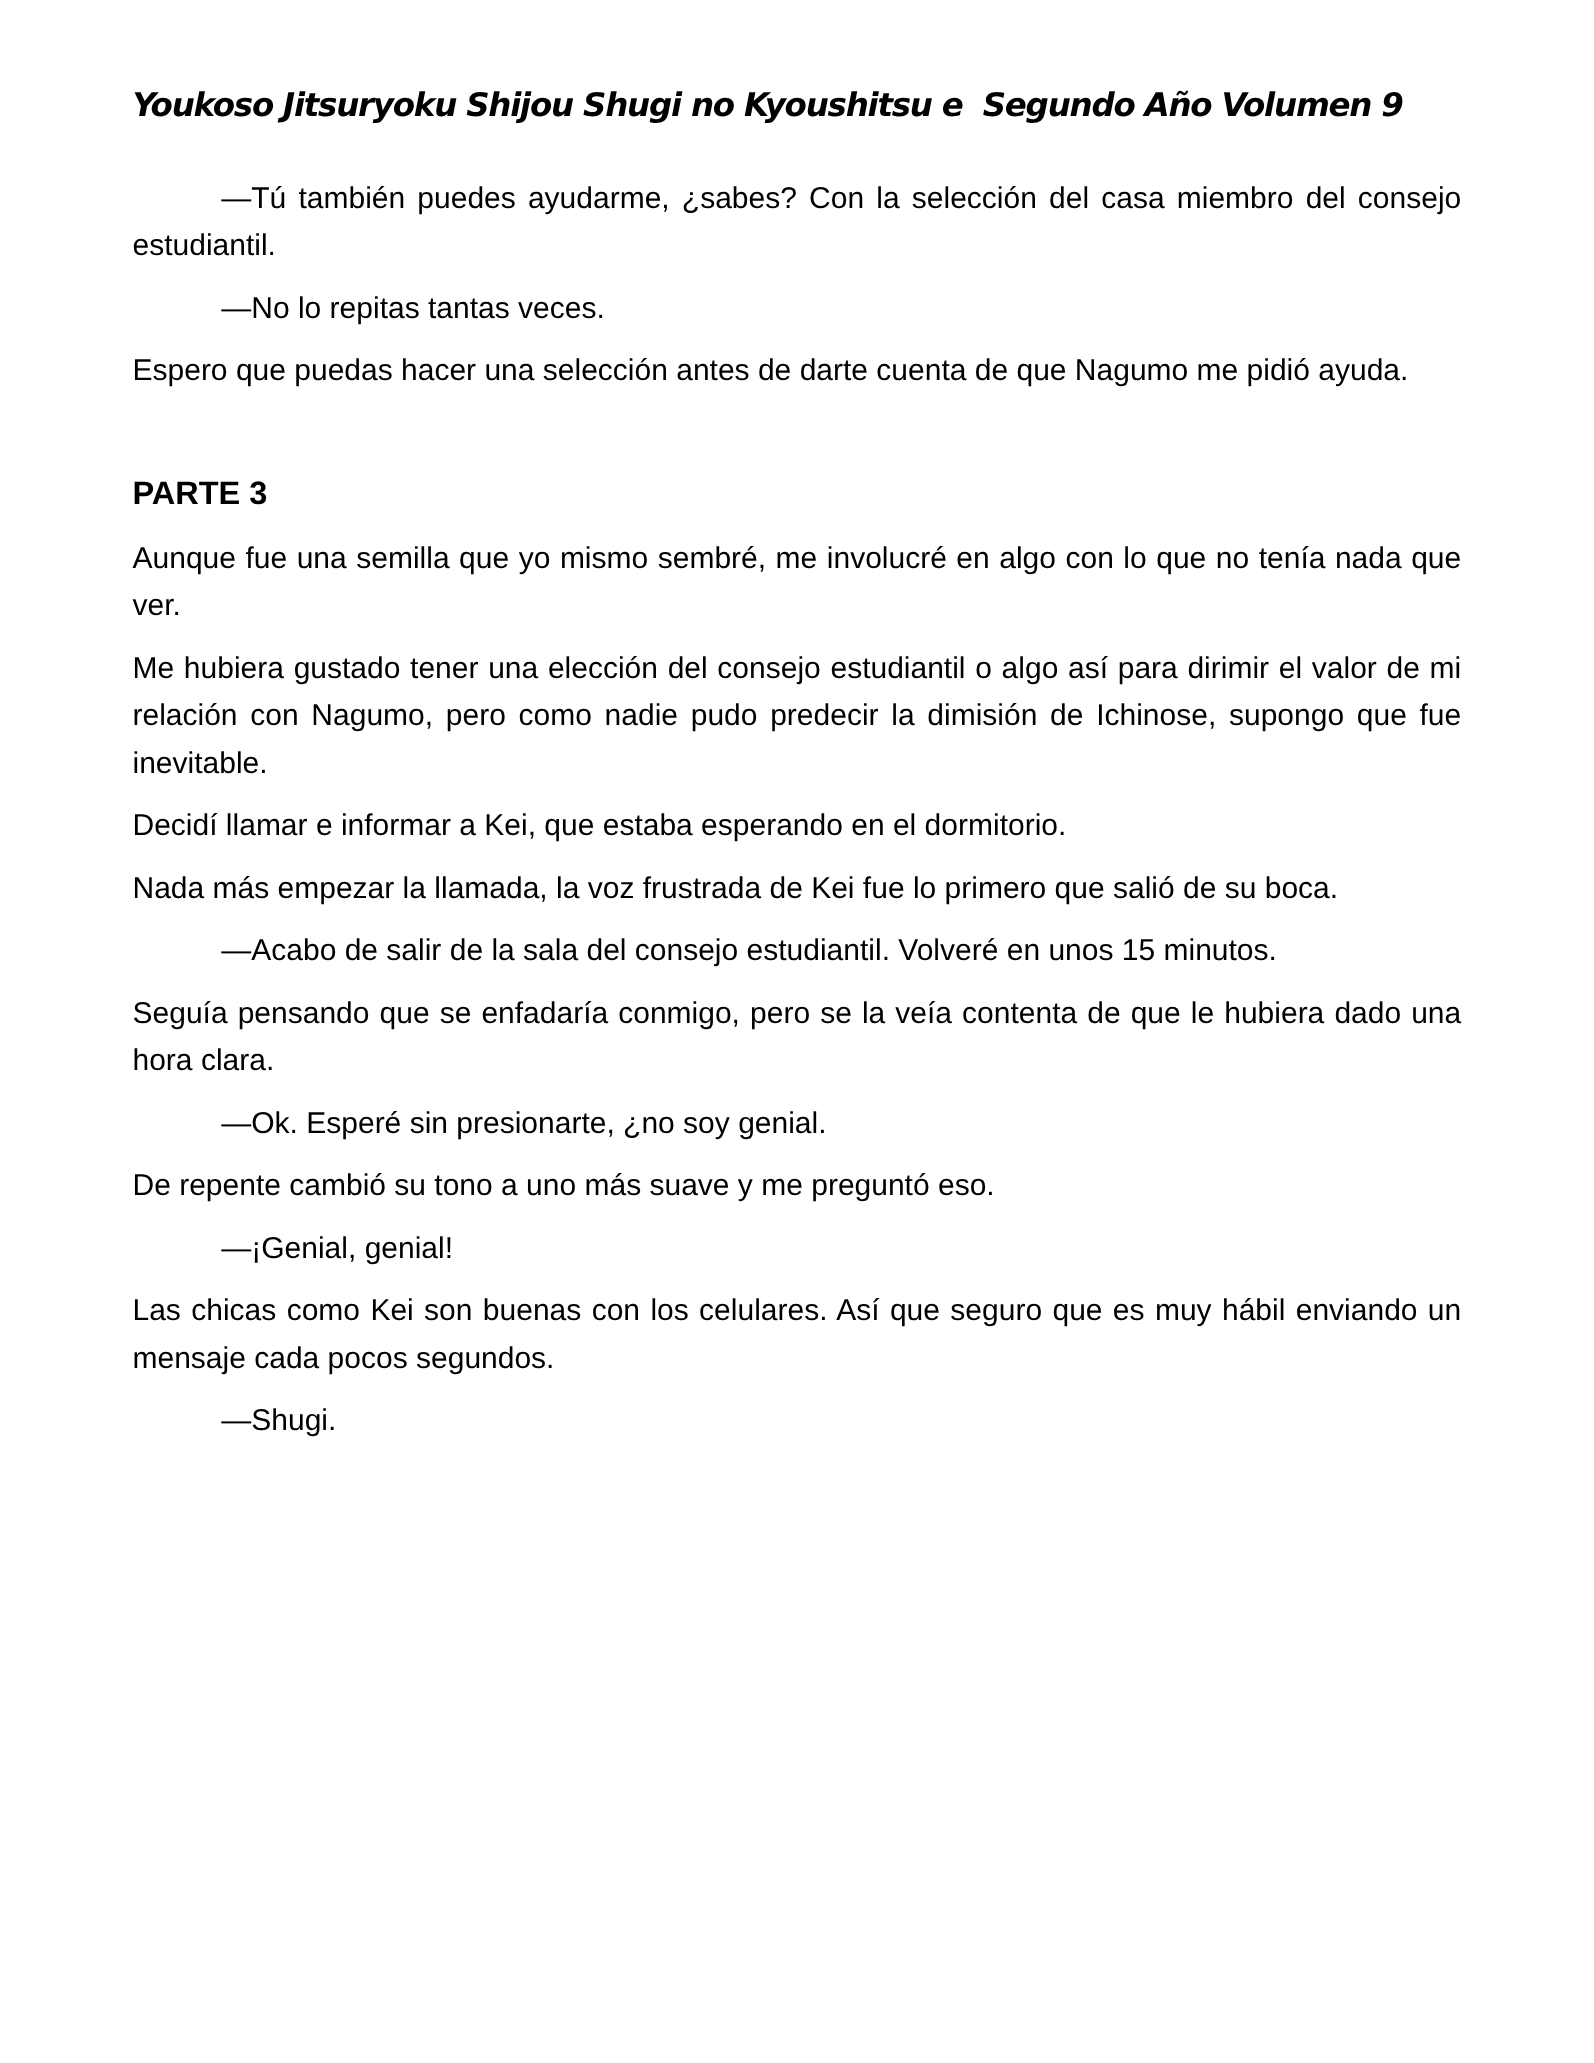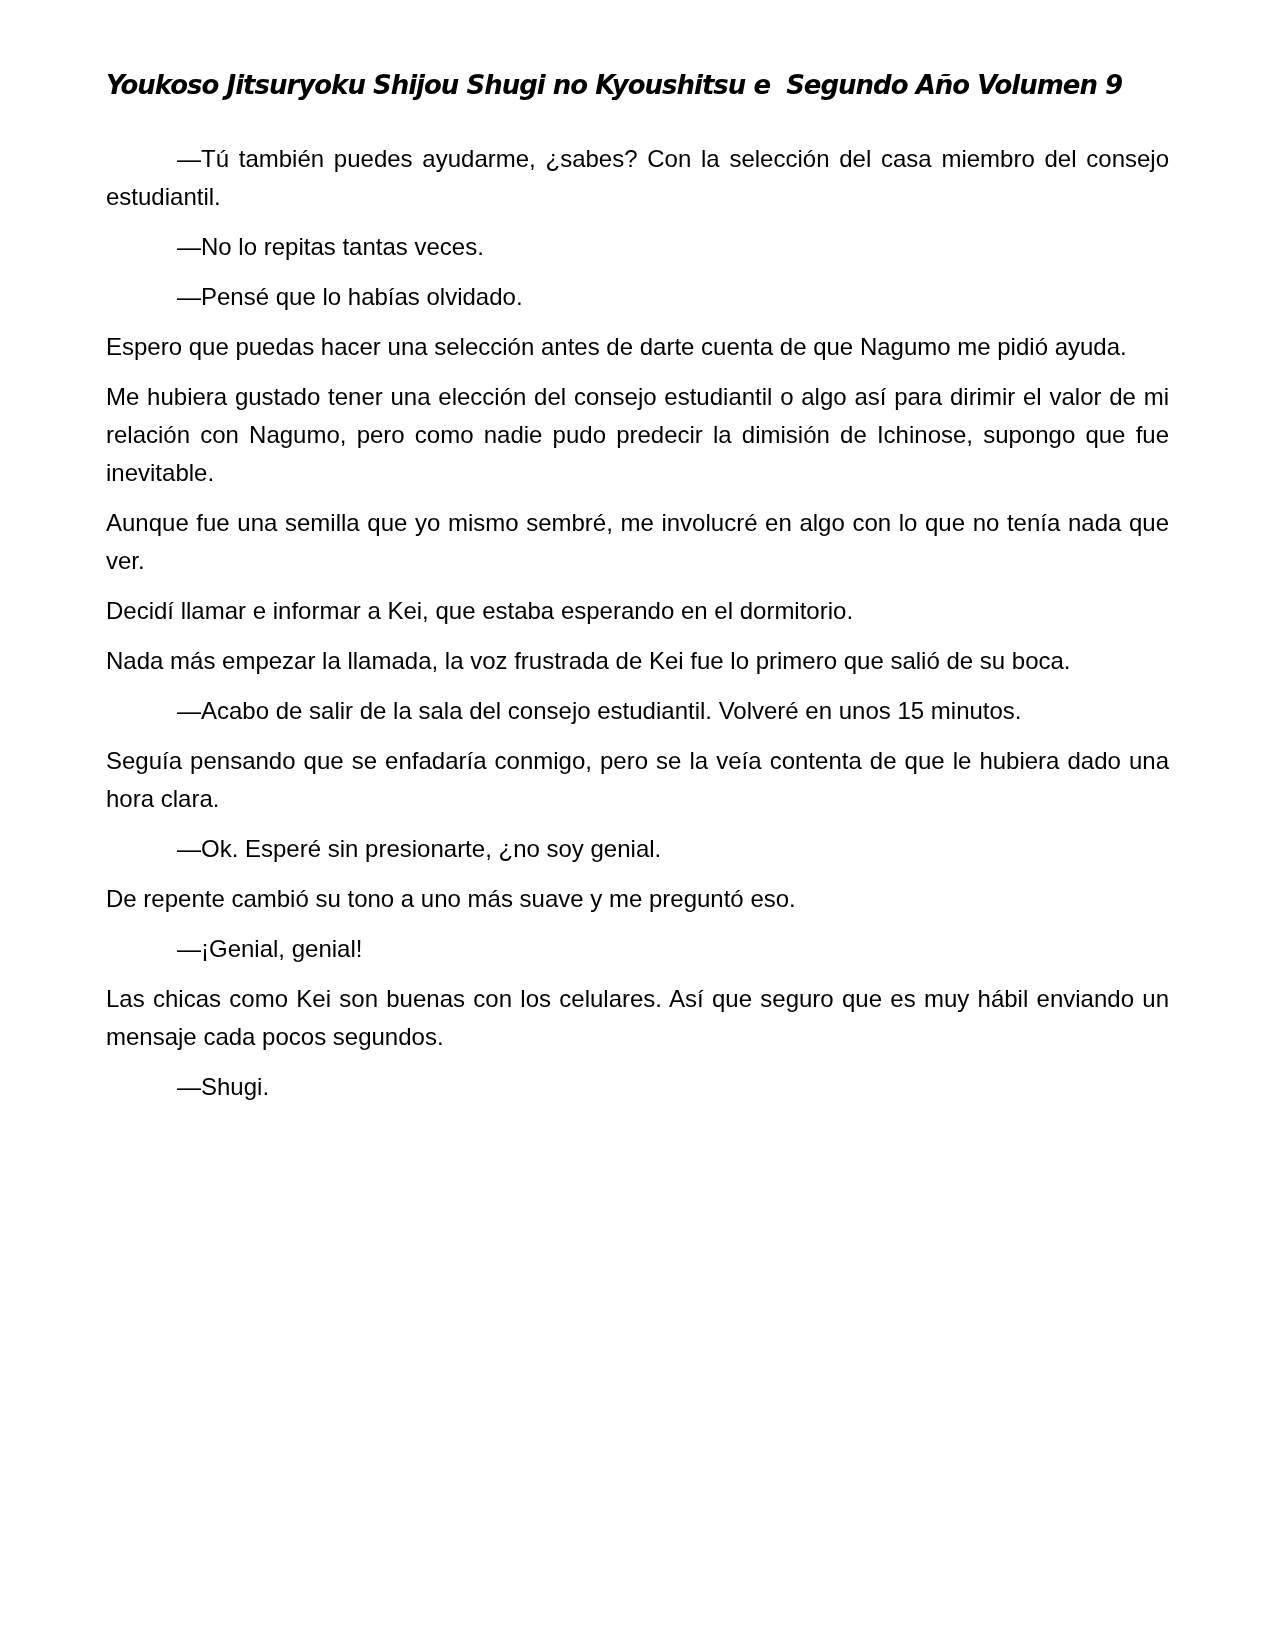--- a/index.html
+++ b/index.html
@@ -78,24 +78,24 @@
 </head>
 <body>
 
 <div class="page">
 
   <div class="header">Youkoso Jitsuryoku Shijou Shugi no Kyoushitsu e  Segundo Año Volumen 9</div>
 
   <div class="body-content">
     <p class="dialogue">—Tú también puedes ayudarme, ¿sabes? Con la selección del casa miembro del consejo estudiantil.</p>
     <p class="dialogue">—No lo repitas tantas veces.</p>
-    <p class="dialogue">—Pensé que lo habías olvidado.</p>
     <p class="narration">Espero que puedas hacer una selección antes de darte cuenta de que Nagumo me pidió ayuda.</p>
+    <h2 class="section-heading">PARTE 3</h2>
+    <p class="narration">Aunque fue una semilla que yo mismo sembré, me involucré en algo con lo que no tenía nada que ver.</p>
     <p class="narration">Me hubiera gustado tener una elección del consejo estudiantil o algo así para dirimir el valor de mi relación con Nagumo, pero como nadie pudo predecir la dimisión de Ichinose, supongo que fue inevitable.</p>
-    <p class="narration">Aunque fue una semilla que yo mismo sembré, me involucré en algo con lo que no tenía nada que ver.</p>
     <p class="narration">Decidí llamar e informar a Kei, que estaba esperando en el dormitorio.</p>
     <p class="narration">Nada más empezar la llamada, la voz frustrada de Kei fue lo primero que salió de su boca.</p>
     <p class="dialogue">—Acabo de salir de la sala del consejo estudiantil. Volveré en unos 15 minutos.</p>
     <p class="narration">Seguía pensando que se enfadaría conmigo, pero se la veía contenta de que le hubiera dado una hora clara.</p>
     <p class="dialogue">—Ok. Esperé sin presionarte, ¿no soy genial.</p>
     <p class="narration">De repente cambió su tono a uno más suave y me preguntó eso.</p>
     <p class="dialogue">—¡Genial, genial!</p>
     <p class="narration">Las chicas como Kei son buenas con los celulares. Así que seguro que es muy hábil enviando un mensaje cada pocos segundos.</p>
     <p class="dialogue">—Shugi.</p>
   </div>

